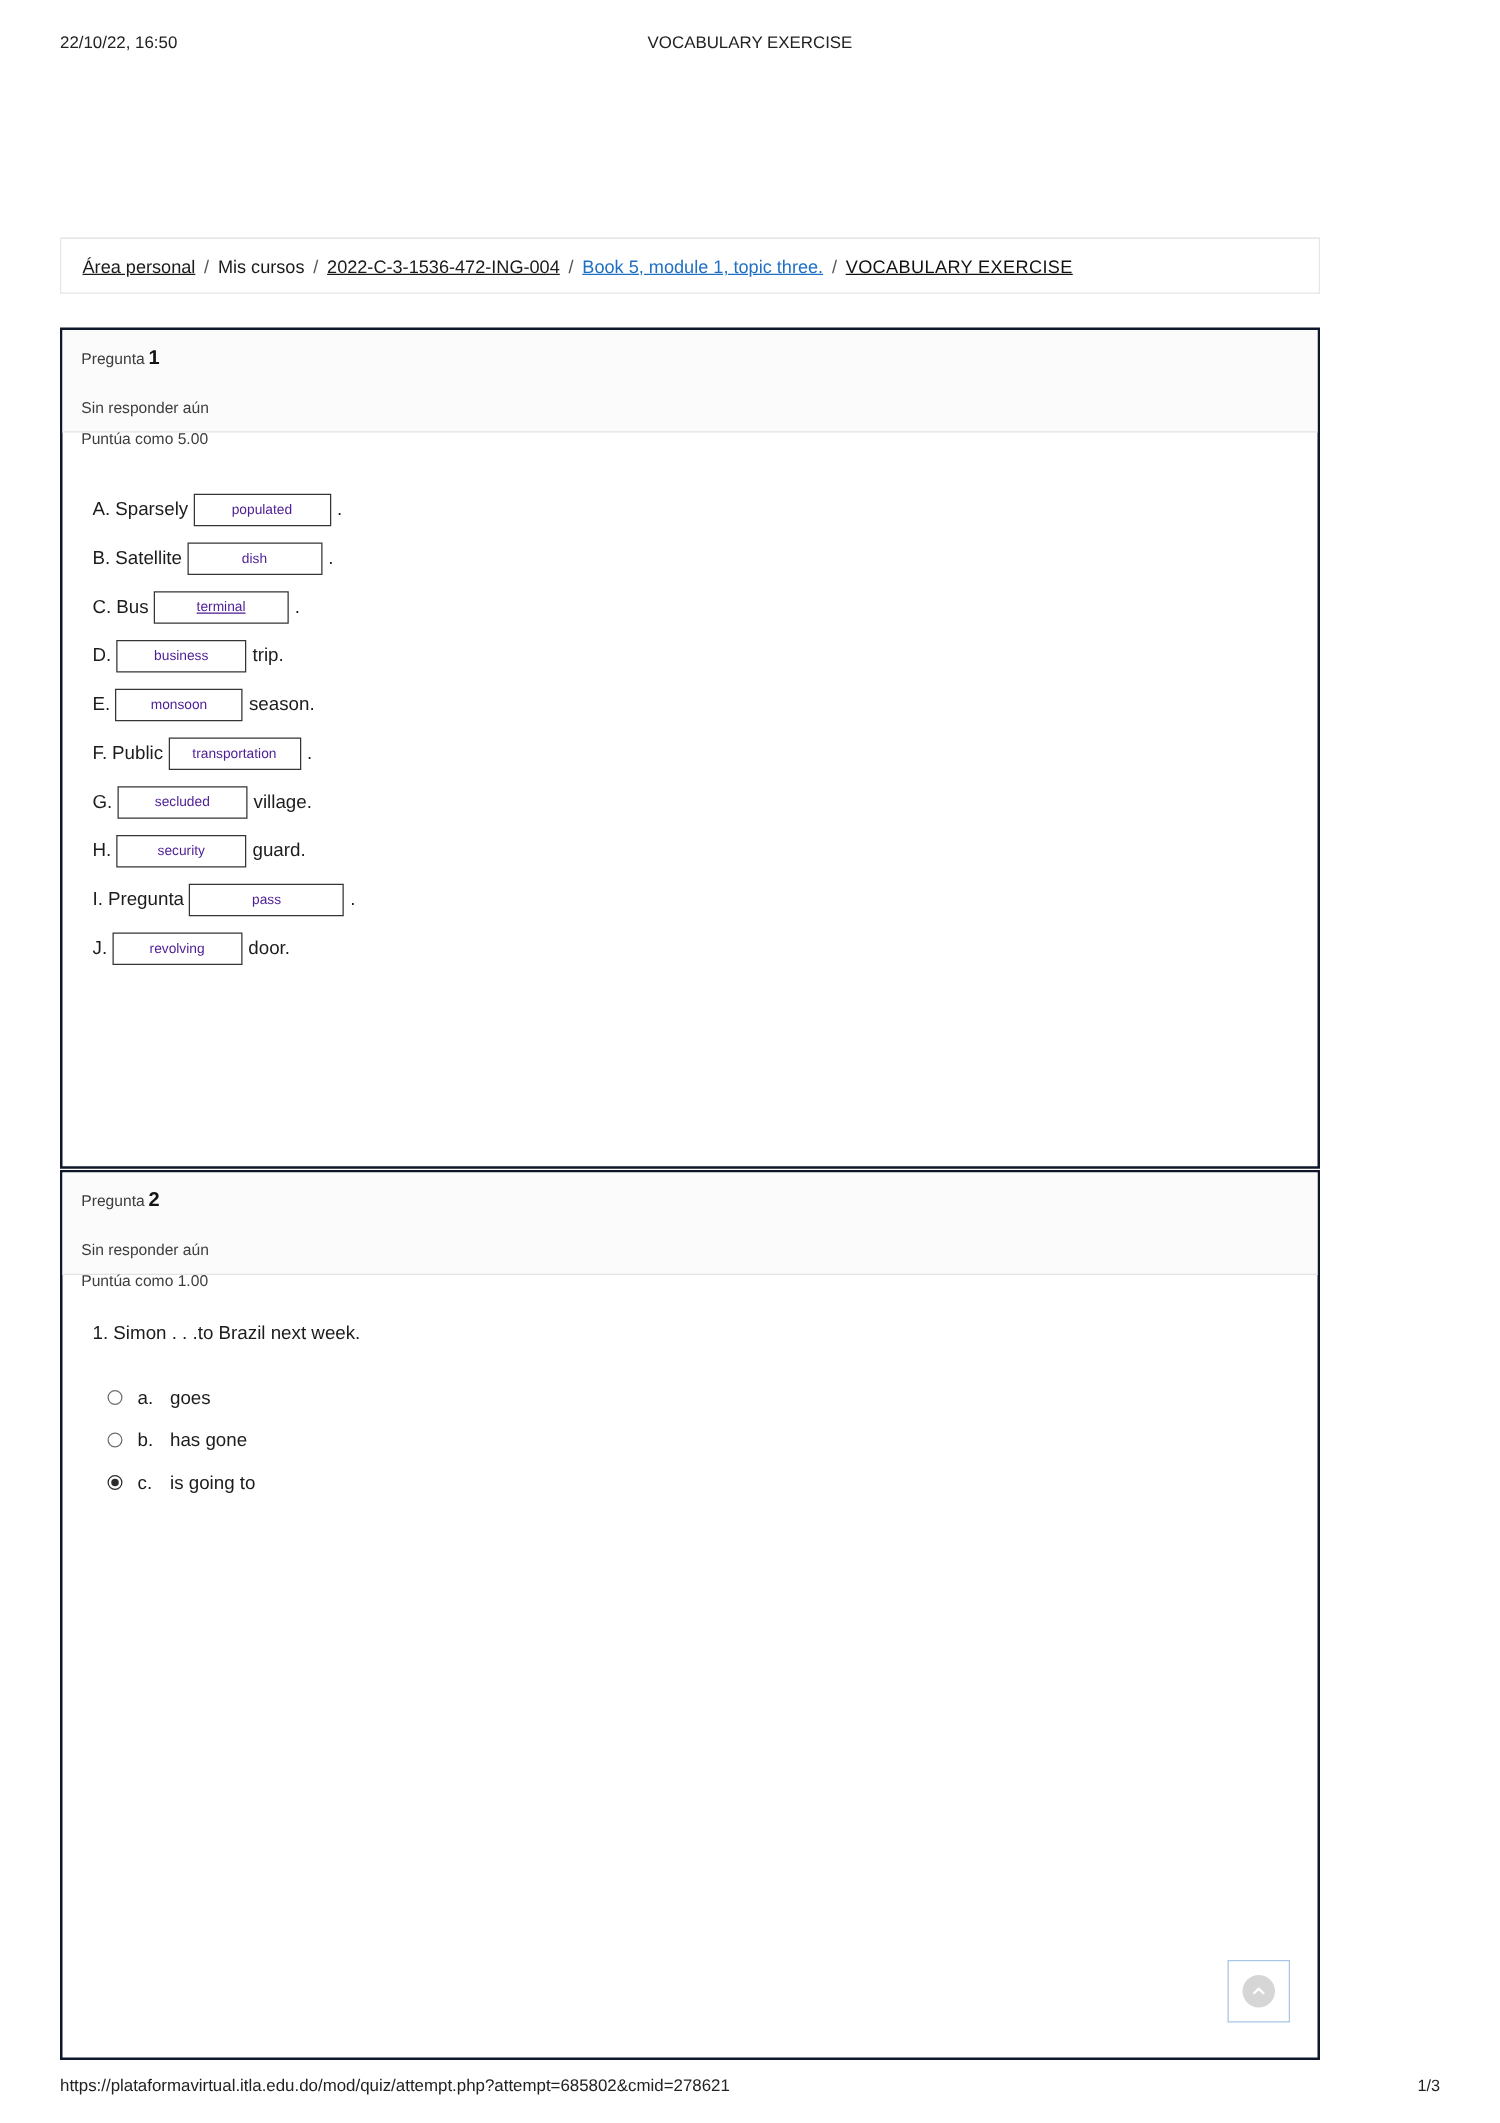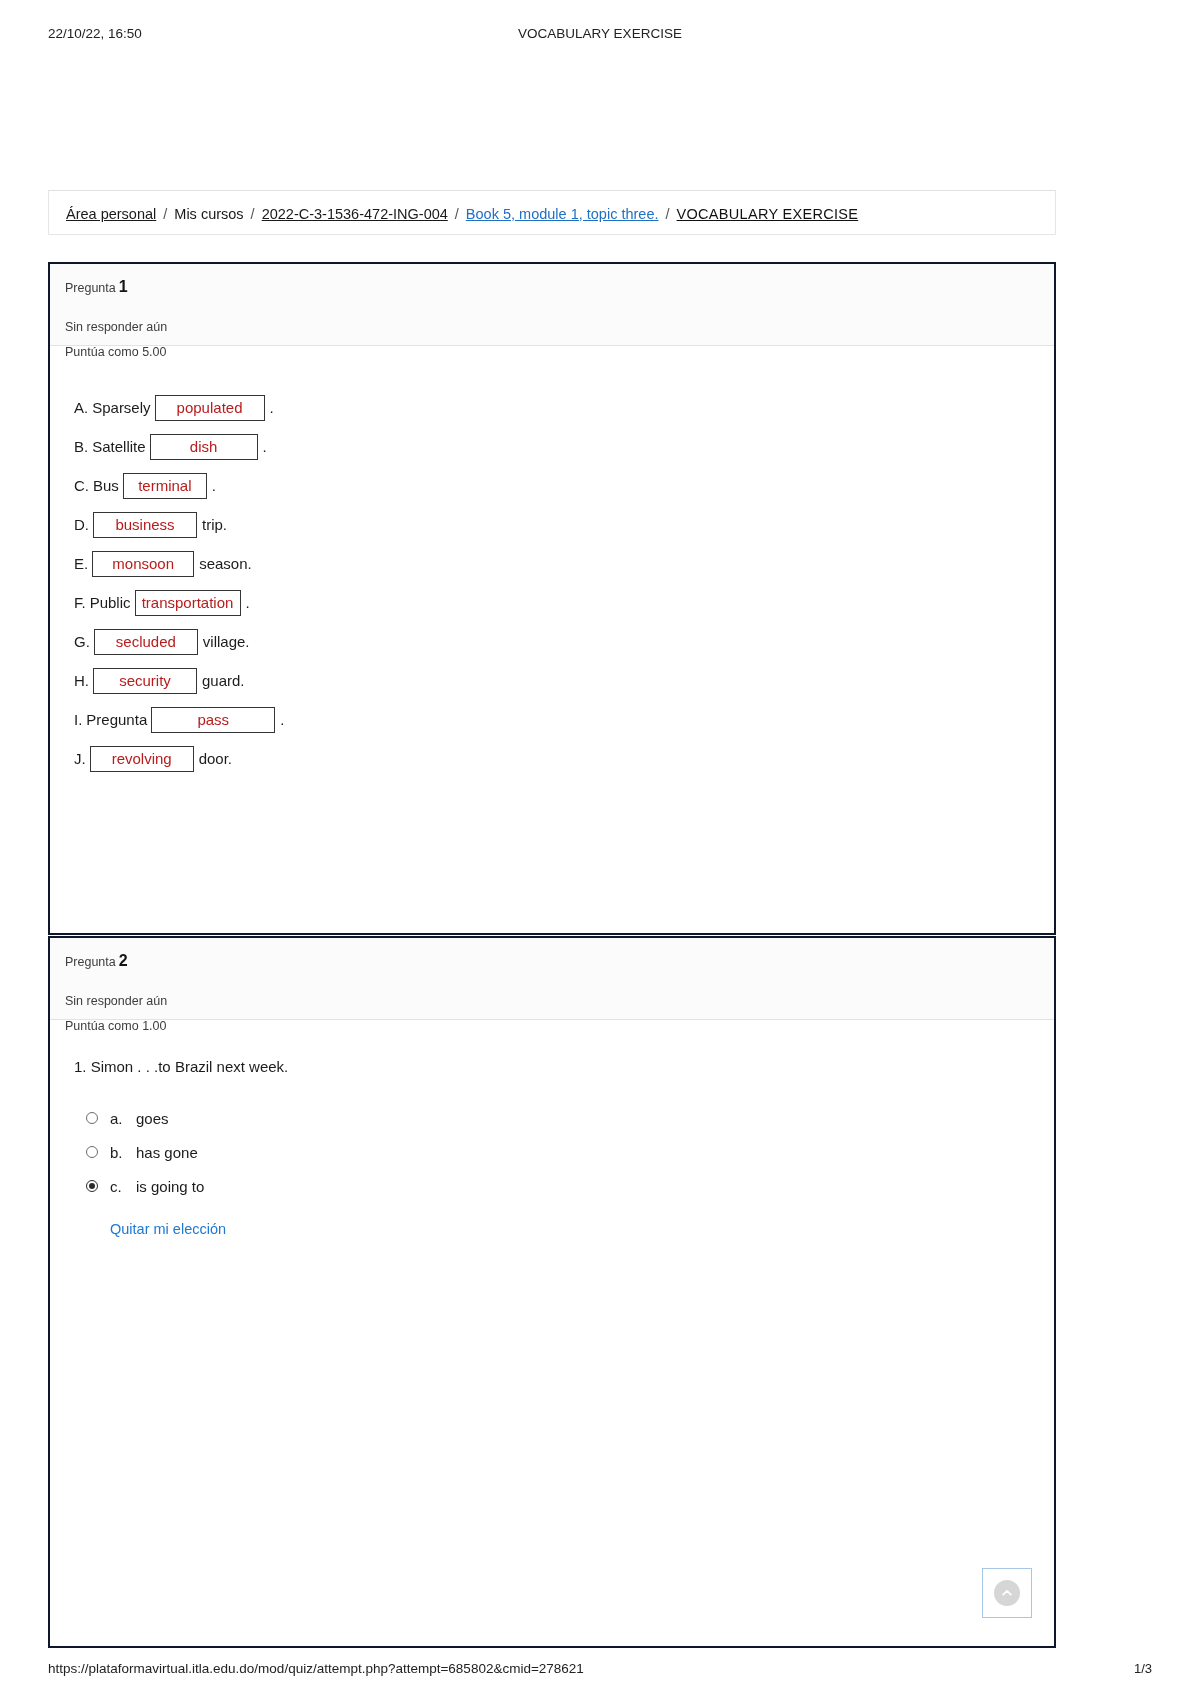--- a/index.html
+++ b/index.html
@@ -159,22 +159,22 @@
     display: inline-block;
     padding-left: 5px;
   }
   .gap-box {
     display: inline-flex;
     align-items: center;
     justify-content: center;
     height: 26px;
     border: 1.6px solid #353535;
     background: #ffffff;
-    font-size: 15px;
-    color: #b91c1c;
+    font-size: 11px;
+    color: #4c1d95;
     box-sizing: border-box;
     padding: 0 6px;
   }
 
   
   .mc {
     padding: 38px 0 0 24px;
   }
   .mc-stem {
     font-size: 15px;
@@ -307,21 +307,21 @@
         </div>
         <div class="gap-line">
           <span class="pre">B.</span>
           <span class="pre">Satellite</span>
           <span class="gap-box" style="width: 108px;">dish</span>
           <span class="post">.</span>
         </div>
         <div class="gap-line">
           <span class="pre">C.</span>
           <span class="pre">Bus</span>
-          <span class="gap-box" style="width: 84px;">terminal</span>
+          <span class="gap-box" style="width: 108px; text-decoration: underline;">terminal</span>
           <span class="post">.</span>
         </div>
         <div class="gap-line">
           <span class="pre">D.</span>
           <span class="gap-box" style="width: 104px;">business</span>
           <span class="post">trip.</span>
         </div>
         <div class="gap-line">
           <span class="pre">E.</span>
           <span class="gap-box" style="width: 102px;">monsoon</span>
@@ -379,21 +379,20 @@
             <span class="radio"></span>
             <span class="opt-letter">b.</span>
             <span class="opt-text">has gone</span>
           </div>
           <div class="mc-option">
             <span class="radio checked"></span>
             <span class="opt-letter">c.</span>
             <span class="opt-text">is going to</span>
           </div>
         </div>
-      <div class="mc-clear">Quitar mi elección</div>
     </div>
   </div>
 
   <div class="to-top">
     <span class="circle">
       <svg width="14" height="14" viewBox="0 0 14 14" aria-hidden="true">
         <path d="M3.2 8.6 L7 4.9 L10.8 8.6" fill="none" stroke="#ffffff" stroke-width="1.8" stroke-linecap="round" stroke-linejoin="round"></path>
       </svg>
     </span>
   </div>

